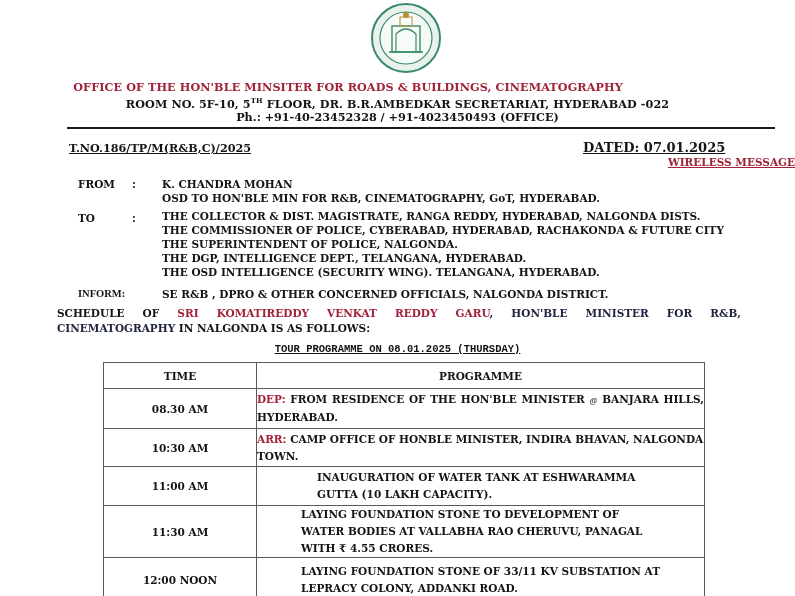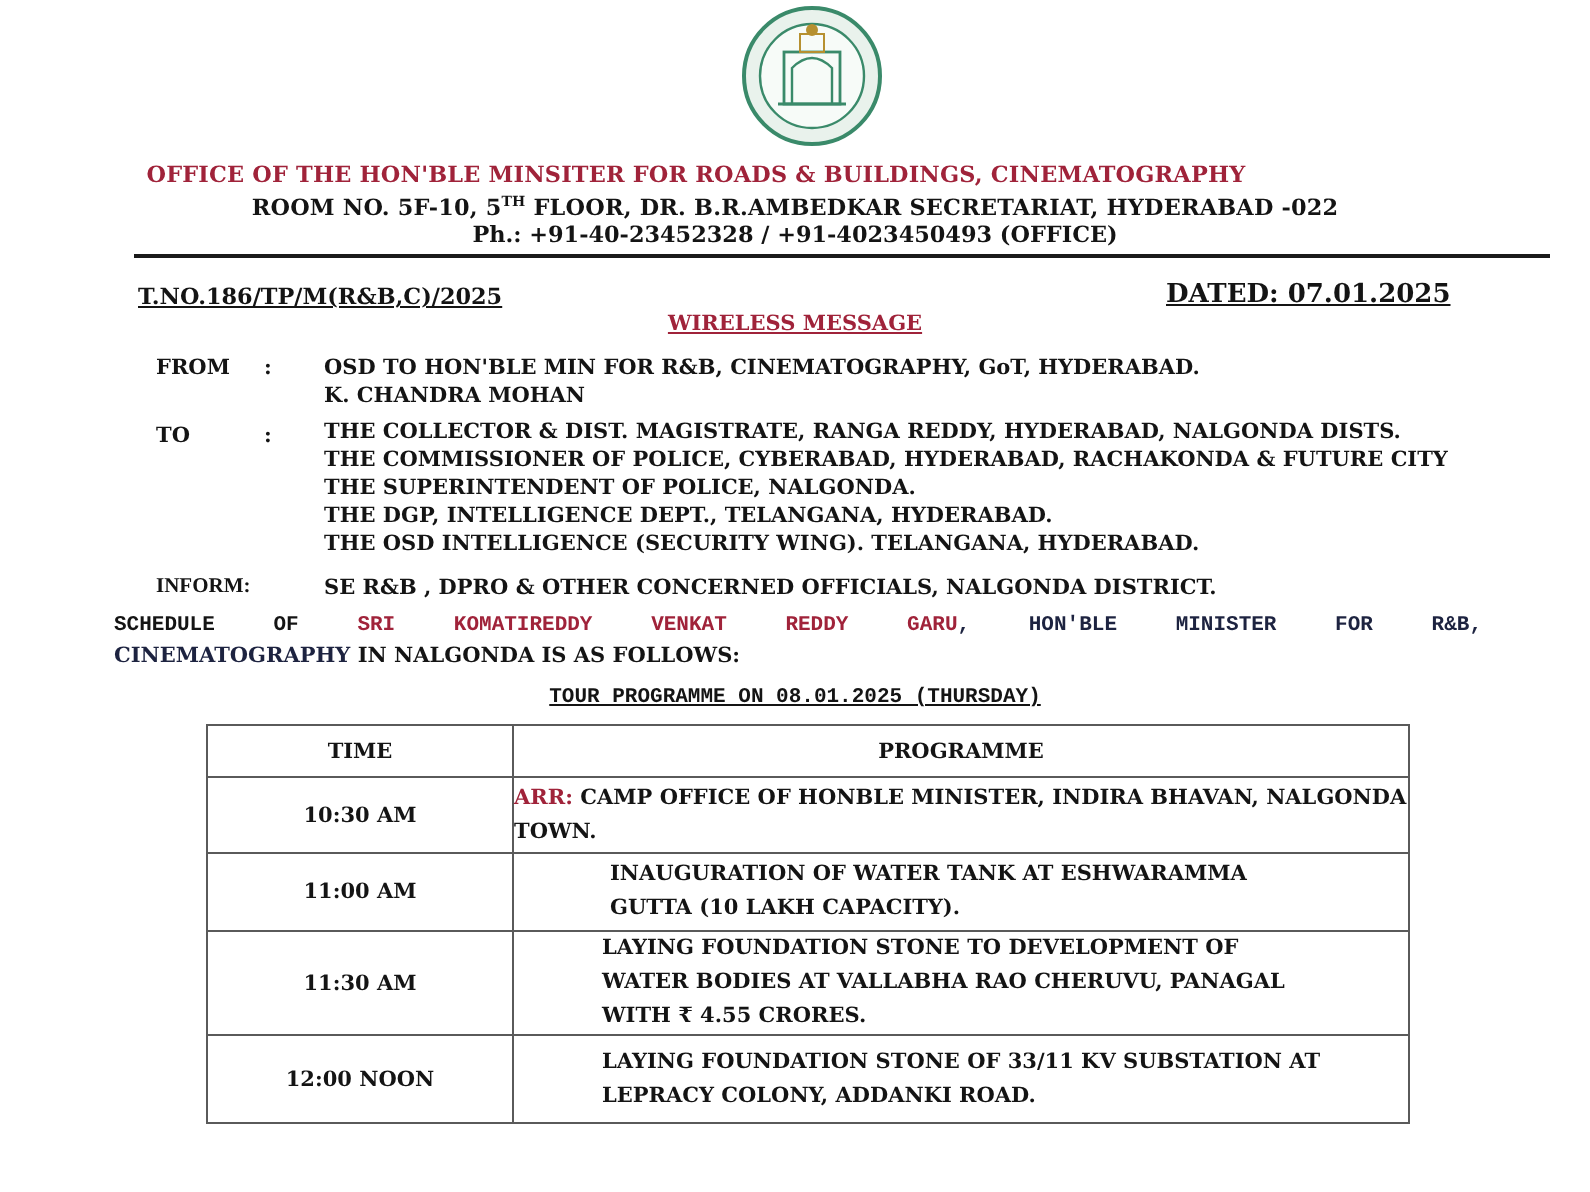--- a/index.html
+++ b/index.html
@@ -7,26 +7,26 @@
          font-family:"DejaVu Serif","Liberation Serif",serif; color:#141414; }
   .abs { position:absolute; }
   .b { font-weight:bold; }
   .seal { left:362px; top:2px; width:88px; height:72px; }
   .hdr1 { left:0; width:696px; top:80px; text-align:center; font-size:11.2px; color:#a0233a; letter-spacing:0.1px; }
   .hdr2 { left:0; width:795px; top:96px; text-align:center; font-size:11.2px; letter-spacing:0.1px; }
   .hdr3 { left:0; width:795px; top:110px; text-align:center; font-size:11.2px; }
   .rule { left:67px; top:127px; width:708px; height:2px; background:#1a1a1a; }
   .tno { left:69px; top:141px; font-size:11.2px; text-decoration:underline; }
   .dated { left:583px; top:140px; font-size:13px; text-decoration:underline; }
-  .wm { left:0; width:795px; top:156px; text-align:center; font-size:10.5px; color:#a0233a; text-decoration:underline; }
+  .wm { left:0; width:795px; top:156px; text-align:right; font-size:10.5px; color:#a0233a; text-decoration:underline; }
   .lbl { font-size:10.5px; }
   .txt { font-size:10.5px; line-height:14px; }
   .navy { color:#1d2340; }
   .red { color:#a0233a; }
-  .sched { left:57px; top:305px; width:684px; font-size:10.5px; line-height:17px; text-align:justify; text-align-last:justify; word-spacing:6px;font-family:Liberation Mono, monospace; }
+  .sched { left:57px; top:305px; width:684px; font-size:10.5px; line-height:17px; text-align:justify; text-align-last:justify; word-spacing:6px; }
   .sched2 { left:57px; top:322px; font-size:10.5px; }
   .tour { left:0; width:795px; top:343px; text-align:center; font-size:10.5px; text-decoration:underline;font-family:Liberation Mono, monospace; }
   table.prog { position:absolute; left:103px; top:362px; width:602px; border-collapse:collapse; }
   table.prog td, table.prog th { border:1.3px solid #5a5a5a; font-size:10.5px; font-weight:bold; padding:0; }
   table.prog th { height:25px; text-align:center; }
   td.time { width:152px; text-align:center; }
   td.prog { padding:2px 8px 2px 8px; line-height:17px; }
   .at { font-style:italic; font-weight:normal; font-size:8px; }
 </style>
 </head>
@@ -49,22 +49,22 @@
 <div class="abs hdr3 b">Ph.: +91-40-23452328 / +91-4023450493 (OFFICE)</div>
 <div class="abs rule"></div>
 
 <div class="abs tno b">T.NO.186/TP/M(R&amp;B,C)/2025</div>
 <div class="abs dated b">DATED: 07.01.2025</div>
 <div class="abs wm b">WIRELESS MESSAGE</div>
 
 <div class="abs lbl b" style="left:78px;top:178px;">FROM</div>
 <div class="abs lbl b" style="left:132px;top:178px;">:</div>
 <div class="abs txt b" style="left:162px;top:177px;">
+  <div>K. CHANDRA MOHAN</div>
   <div>OSD TO HON'BLE MIN FOR R&amp;B, CINEMATOGRAPHY, GoT, HYDERABAD.</div>
-  <div>K. CHANDRA MOHAN</div>
 </div>
 
 <div class="abs lbl b" style="left:78px;top:212px;">TO</div>
 <div class="abs lbl b" style="left:132px;top:212px;">:</div>
 <div class="abs txt b" style="left:162px;top:209px;">
   <div>THE COLLECTOR &amp; DIST. MAGISTRATE, RANGA REDDY, HYDERABAD, NALGONDA DISTS.</div>
   <div>THE COMMISSIONER OF POLICE, CYBERABAD, HYDERABAD, RACHAKONDA &amp; FUTURE CITY</div>
   <div>THE SUPERINTENDENT OF POLICE, NALGONDA.</div>
   <div>THE DGP, INTELLIGENCE DEPT., TELANGANA, HYDERABAD.</div>
   <div>THE OSD INTELLIGENCE (SECURITY WING). TELANGANA, HYDERABAD.</div>
@@ -77,27 +77,31 @@
 <div class="abs sched2 b"><span class="navy">CINEMATOGRAPHY</span><span> IN NALGONDA IS AS FOLLOWS:</span></div>
 
 <div class="abs tour b">TOUR PROGRAMME ON 08.01.2025 (THURSDAY)</div>
 
 <table class="prog">
   <tbody>
       <tr>
     <th style="width:152px">TIME</th>
     <th>PROGRAMME</th>
   </tr>
+  <tr style="height:40px">
+    <td class="time">08.30 AM</td>
+    <td class="prog" style="text-align:justify"><span class="red">DEP:</span><span> FROM RESIDENCE OF THE HON'BLE MINISTER </span><span class="at">@</span><span> BANJARA HILLS, HYDERABAD.</span></td>
+  </tr>
   <tr style="height:38px">
     <td class="time">10:30 AM</td>
     <td class="prog"><span class="red">ARR:</span><span>  CAMP OFFICE OF HONBLE MINISTER, INDIRA BHAVAN, NALGONDA TOWN.</span></td>
   </tr>
   <tr style="height:39px">
     <td class="time">11:00 AM</td>
-    <td class="prog" style="padding-left:48px;padding-right:40px">INAUGURATION OF WATER TANK AT ESHWARAMMA GUTTA (10 LAKH CAPACITY).</td>
+    <td class="prog" style="padding-left:60px;padding-right:40px">INAUGURATION OF WATER TANK AT ESHWARAMMA GUTTA (10 LAKH CAPACITY).</td>
   </tr>
   <tr style="height:52px">
     <td class="time">11:30 AM</td>
     <td class="prog" style="padding-left:44px;padding-right:40px">LAYING FOUNDATION STONE TO DEVELOPMENT OF WATER BODIES AT VALLABHA RAO CHERUVU, PANAGAL WITH ₹ 4.55 CRORES.</td>
   </tr>
   <tr style="height:44px">
     <td class="time">12:00 NOON</td>
     <td class="prog" style="padding-left:44px;padding-right:40px">LAYING FOUNDATION STONE OF 33/11 KV SUBSTATION AT LEPRACY COLONY, ADDANKI ROAD.</td>
   </tr>
 </tbody>

